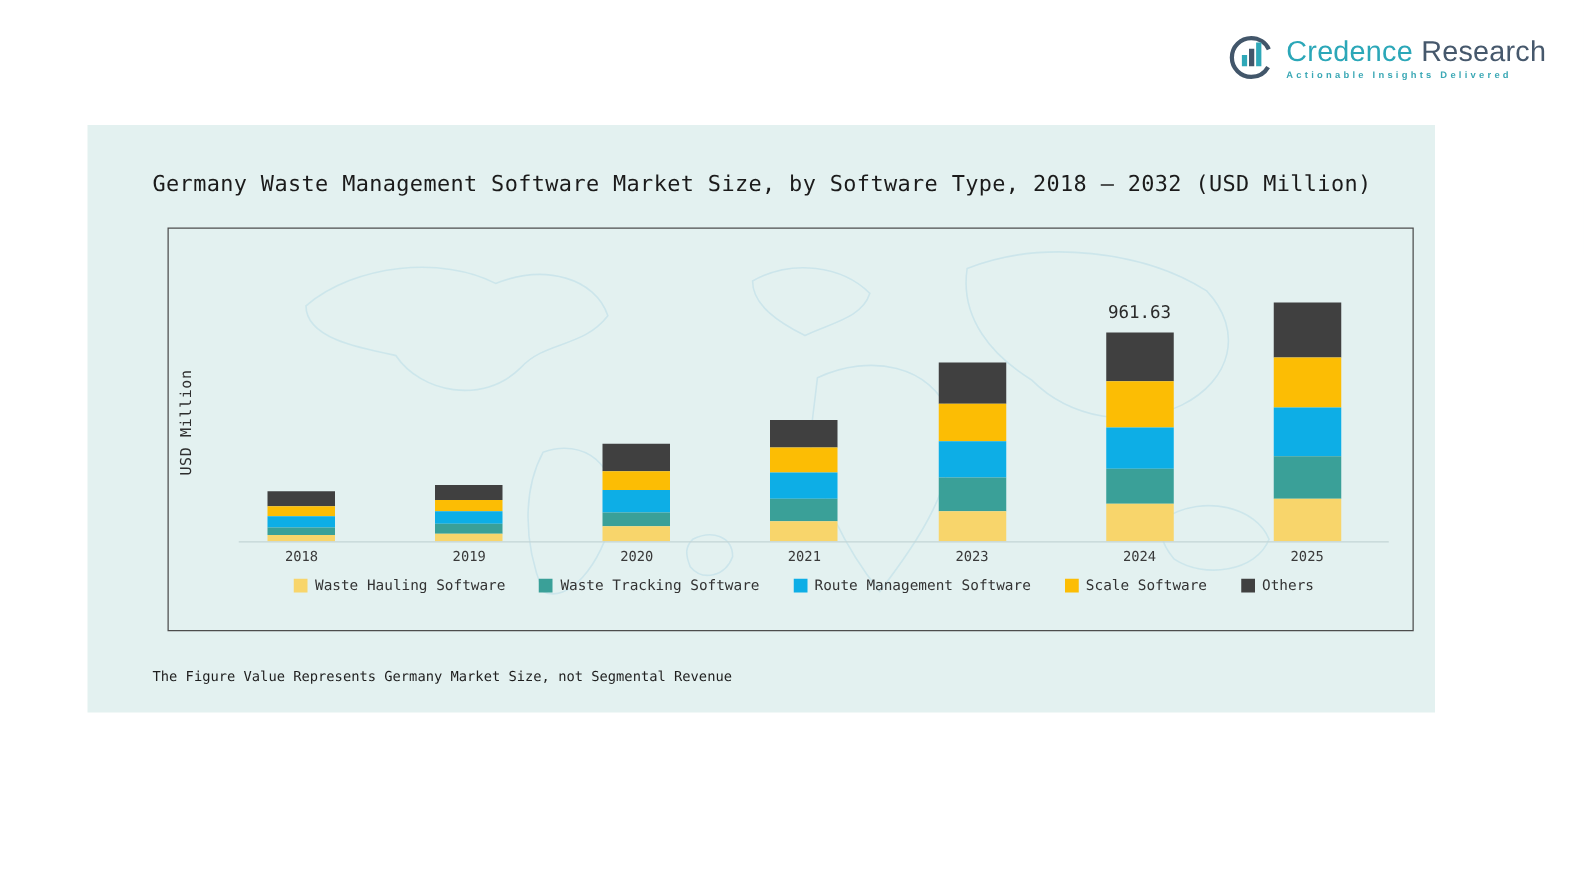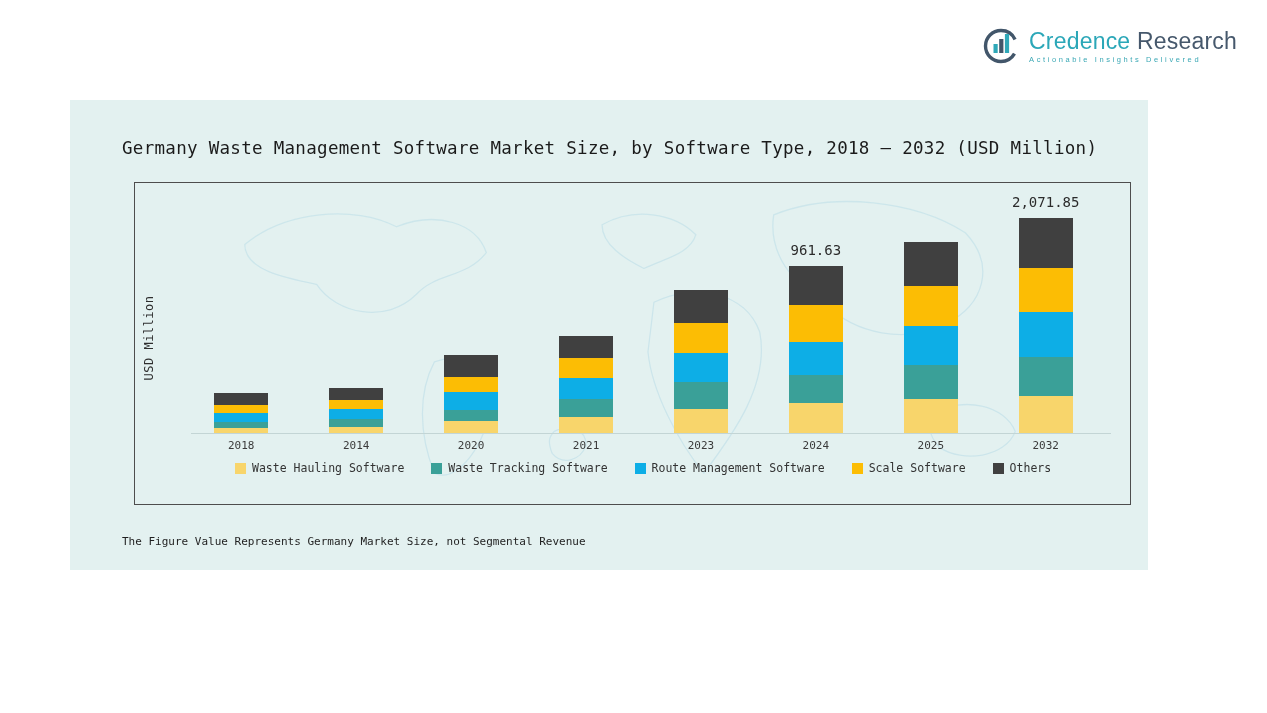--- a/index.html
+++ b/index.html
@@ -5,21 +5,21 @@
   * { margin:0; padding:0; box-sizing:border-box; }
   html,body { width:1267px; height:713px; background:#ffffff; font-family:"DejaVu Sans Mono", monospace; overflow:hidden; }
 
   
   .logo { position:absolute; top:26px; right:30px; display:flex; align-items:center; }
   .logo-icon { width:40px; height:40px; margin-right:8px; }
   .logo-text { display:flex; flex-direction:column; }
   .logo-line { font-family:"Liberation Sans", sans-serif; font-size:23px; font-weight:500; letter-spacing:0.2px; line-height:24px; }
   .brand-a { color:#2BA7B8; }
   .brand-b { color:#46586C;margin-top:20px; }
-  .logo-tagline { font-family:"Liberation Sans", sans-serif; font-size:7.5px; font-weight:normal; color:#3BA8B5; letter-spacing:2.6px; margin-top:2px; }
+  .logo-tagline { font-family:"Liberation Sans", sans-serif; font-size:7.5px; font-weight:bold; color:#3BA8B5; letter-spacing:2.6px; margin-top:2px; }
 
   
   .panel { position:absolute; left:70px; top:100px; width:1078px; height:470px; background:#E3F1F0; }
   .chart-title { position:absolute; left:52px; top:38px; font-size:17.5px; font-weight:400; color:#1b1b1b; letter-spacing:0.3px; white-space:nowrap; }
   .footnote { position:absolute; left:52px; top:435px; font-size:11px; font-weight:500; color:#1f1f1f; white-space:nowrap; }
 
   
   .chart-box { position:absolute; left:64px; top:82px; width:997px; height:323px; border:1px solid #4d4d4d; overflow:hidden; }
   .map-bg { position:absolute; left:0; top:0; width:100%; height:100%; }
   .ylabel { position:absolute; left:14px; top:155px; transform:translate(-50%,-50%) rotate(-90deg); transform-origin:center; font-size:12px; color:#2e2e2e; white-space:nowrap; letter-spacing:0.5px; }
@@ -82,21 +82,21 @@
           <div class="xlabel">2018</div>
         </div>
         <div class="col">
           <div class="bar">
             <div class="seg" style="height: 6.1px; background: rgb(248, 213, 107);"></div>
             <div class="seg" style="height: 8px; background: rgb(58, 160, 152);"></div>
             <div class="seg" style="height: 10.1px; background: rgb(13, 174, 230);"></div>
             <div class="seg" style="height: 9px; background: rgb(252, 189, 4);"></div>
             <div class="seg" style="height: 12px; background: rgb(64, 64, 64);"></div>
           </div>
-          <div class="xlabel">2014</div>
+          <div class="xlabel">2019</div>
         </div>
         <div class="col">
           <div class="bar">
             <div class="seg" style="height: 12px; background: rgb(248, 213, 107);"></div>
             <div class="seg" style="height: 10.9px; background: rgb(58, 160, 152);"></div>
             <div class="seg" style="height: 18.1px; background: rgb(13, 174, 230);"></div>
             <div class="seg" style="height: 14.9px; background: rgb(252, 189, 4);"></div>
             <div class="seg" style="height: 22.1px; background: rgb(64, 64, 64);"></div>
           </div>
           <div class="xlabel">2020</div>
@@ -135,31 +135,20 @@
         <div class="col">
           <div class="bar">
             <div class="seg" style="height: 34px; background: rgb(248, 213, 107);"></div>
             <div class="seg" style="height: 34px; background: rgb(58, 160, 152);"></div>
             <div class="seg" style="height: 39.1px; background: rgb(13, 174, 230);"></div>
             <div class="seg" style="height: 40px; background: rgb(252, 189, 4);"></div>
             <div class="seg" style="height: 43.9px; background: rgb(64, 64, 64);"></div>
           </div>
           <div class="xlabel">2025</div>
         </div>
-        <div class="col">
-          <div class="bar">
-            <div class="seg" style="height: 36.9px; background: rgb(248, 213, 107);"></div>
-            <div class="seg" style="height: 39px; background: rgb(58, 160, 152);"></div>
-            <div class="seg" style="height: 44.9px; background: rgb(13, 174, 230);"></div>
-            <div class="seg" style="height: 44px; background: rgb(252, 189, 4);"></div>
-            <div class="seg" style="height: 50px; background: rgb(64, 64, 64);"></div>
-          </div>
-          <div class="vlabel" style="bottom: 223px;">2,071.85</div>
-          <div class="xlabel">2032</div>
-        </div>
       </div>
     <div class="axis-line"></div>
     <div class="legend" id="legend">
         <div class="legend-item">
           <span class="legend-swatch" style="background: rgb(248, 213, 107);"></span>
           <span class="legend-label">Waste Hauling Software</span>
         </div>
         <div class="legend-item">
           <span class="legend-swatch" style="background: rgb(58, 160, 152);"></span>
           <span class="legend-label">Waste Tracking Software</span>

